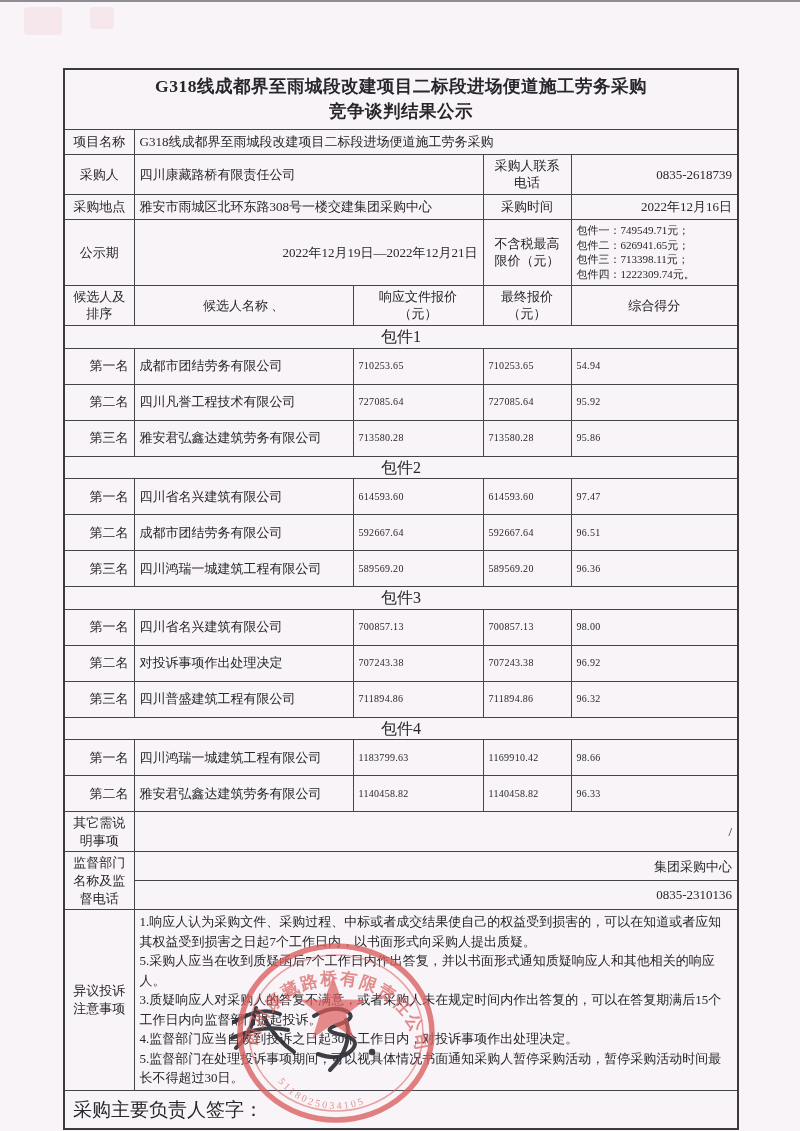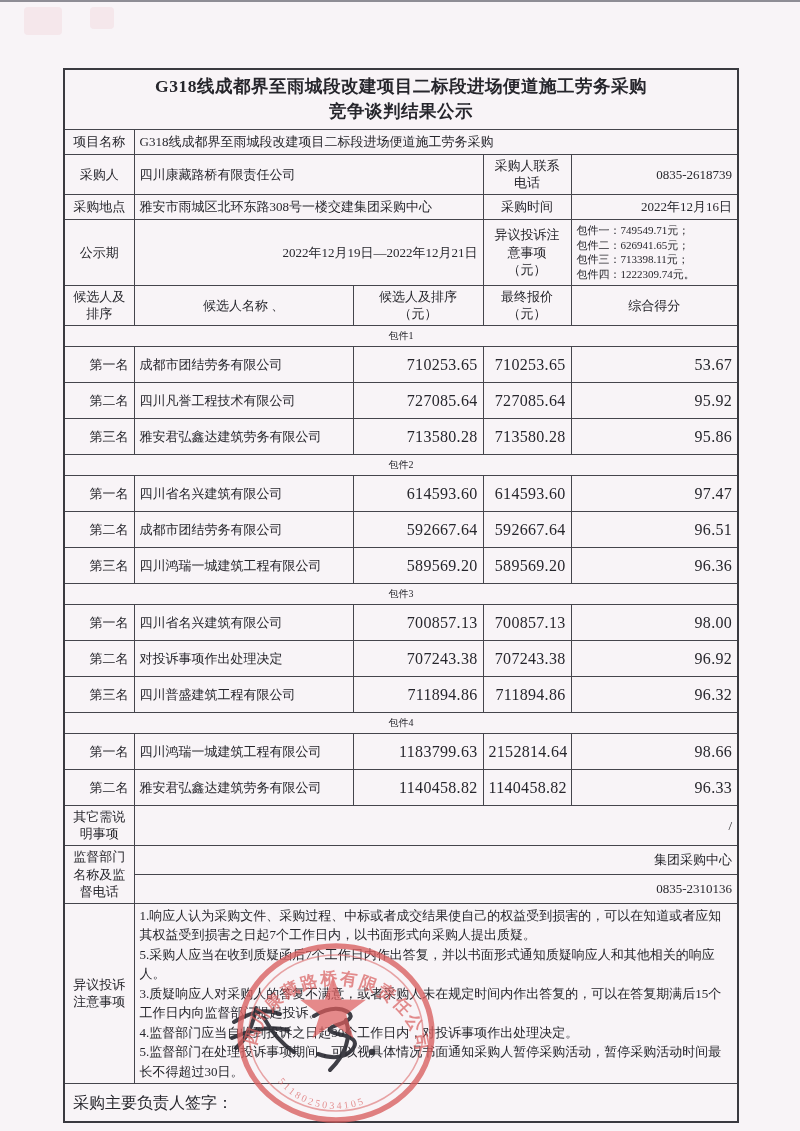--- a/index.html
+++ b/index.html
@@ -26,29 +26,29 @@
     overflow:hidden;
   }
   table.doc{border:2px solid #3a3a40;}
   td.c{text-align:right;}
   td.l{text-align:left;}
   tr.title-row td{
     text-align:center;font-weight:bold;font-size:17.5px;line-height:1.45;
     padding:4px 2px;letter-spacing:.5px;
   }
   td.lab{text-align:center;padding:2px 3px;}
-  td.num{text-align:right;font-size:16px;letter-spacing:.3px;}
+  td.num{text-align:left;font-size:10px;letter-spacing:.3px;}
   td.price-lines{font-size:11px;line-height:1.32;padding:2px 4px;letter-spacing:0;}
   tr.hdr td{text-align:center;padding:2px 2px;}
   .hdr-w6{display:inline-block;max-width:6.4em;}
   .hdr-w4{display:inline-block;max-width:4.4em;}
-  tr.pkg td{text-align:center;padding:0 12px;font-size:10px;}
+  tr.pkg td{text-align:center;padding:0 12px;font-size:16px;}
   td.obj{font-size:13px;line-height:1.5;padding:3px 7px;vertical-align:top;margin-left:24px;}
   td.obj div{margin:0;}
-  tr.sign td{padding:6px 8px;font-size:16px;}
+  tr.sign td{padding:6px 8px;font-size:19px;}
   .seal{position:absolute;left:233px;top:938px;pointer-events:none;}
   .signature{position:absolute;left:222px;top:988px;pointer-events:none;}
 </style>
 </head>
 <body>
 
 <div class="top-edge"></div>
 <div class="smudge a"></div>
 <div class="smudge b"></div>
 
@@ -84,46 +84,46 @@
   <tr style="height:25px">
     <td class="lab">采购地点</td>
     <td colspan="2" class="l">雅安市雨城区北环东路308号一楼交建集团采购中心</td>
     <td class="lab">采购时间</td>
     <td class="c">2022年12月16日</td>
   </tr>
 
   <tr style="height:66px">
     <td class="lab">公示期</td>
     <td colspan="2" class="c">2022年12月19日—2022年12月21日</td>
-    <td class="lab">异议投诉注意事项（元）</td>
+    <td class="lab">不含税最高限价（元）</td>
     <td class="price-lines">
       <div>包件一：749549.71元；</div>
       <div>包件二：626941.65元；</div>
       <div>包件三：713398.11元；</div>
       <div>包件四：1222309.74元。</div>
     </td>
   </tr>
 
   <tr class="hdr" style="height:37px">
     <td>候选人及排序</td>
     <td>候选人名称 、</td>
-    <td><span class="hdr-w6">候选人及排序（元）</span></td>
+    <td><span class="hdr-w6">响应文件报价（元）</span></td>
     <td><span class="hdr-w4">最终报价（元）</span></td>
     <td>综合得分</td>
   </tr>
 
   <tr class="pkg" style="height:21px">
     <td colspan="5">包件1</td>
   </tr>
   <tr style="height:36px">
     <td class="c">第一名</td>
     <td class="l">成都市团结劳务有限公司</td>
     <td class="num">710253.65</td>
     <td class="num">710253.65</td>
-    <td class="num">53.67</td>
+    <td class="num">54.94</td>
   </tr>
   <tr style="height:36px">
     <td class="c">第二名</td>
     <td class="l">四川凡誉工程技术有限公司</td>
     <td class="num">727085.64</td>
     <td class="num">727085.64</td>
     <td class="num">95.92</td>
   </tr>
   <tr style="height:36px">
     <td class="c">第三名</td>
@@ -183,21 +183,21 @@
     <td class="num">96.32</td>
   </tr>
 
   <tr class="pkg" style="height:21px">
     <td colspan="5">包件4</td>
   </tr>
   <tr style="height:36px">
     <td class="c">第一名</td>
     <td class="l">四川鸿瑞一城建筑工程有限公司</td>
     <td class="num">1183799.63</td>
-    <td class="num">2152814.64</td>
+    <td class="num">1169910.42</td>
     <td class="num">98.66</td>
   </tr>
   <tr style="height:36px">
     <td class="c">第二名</td>
     <td class="l">雅安君弘鑫达建筑劳务有限公司</td>
     <td class="num">1140458.82</td>
     <td class="num">1140458.82</td>
     <td class="num">96.33</td>
   </tr>
 

